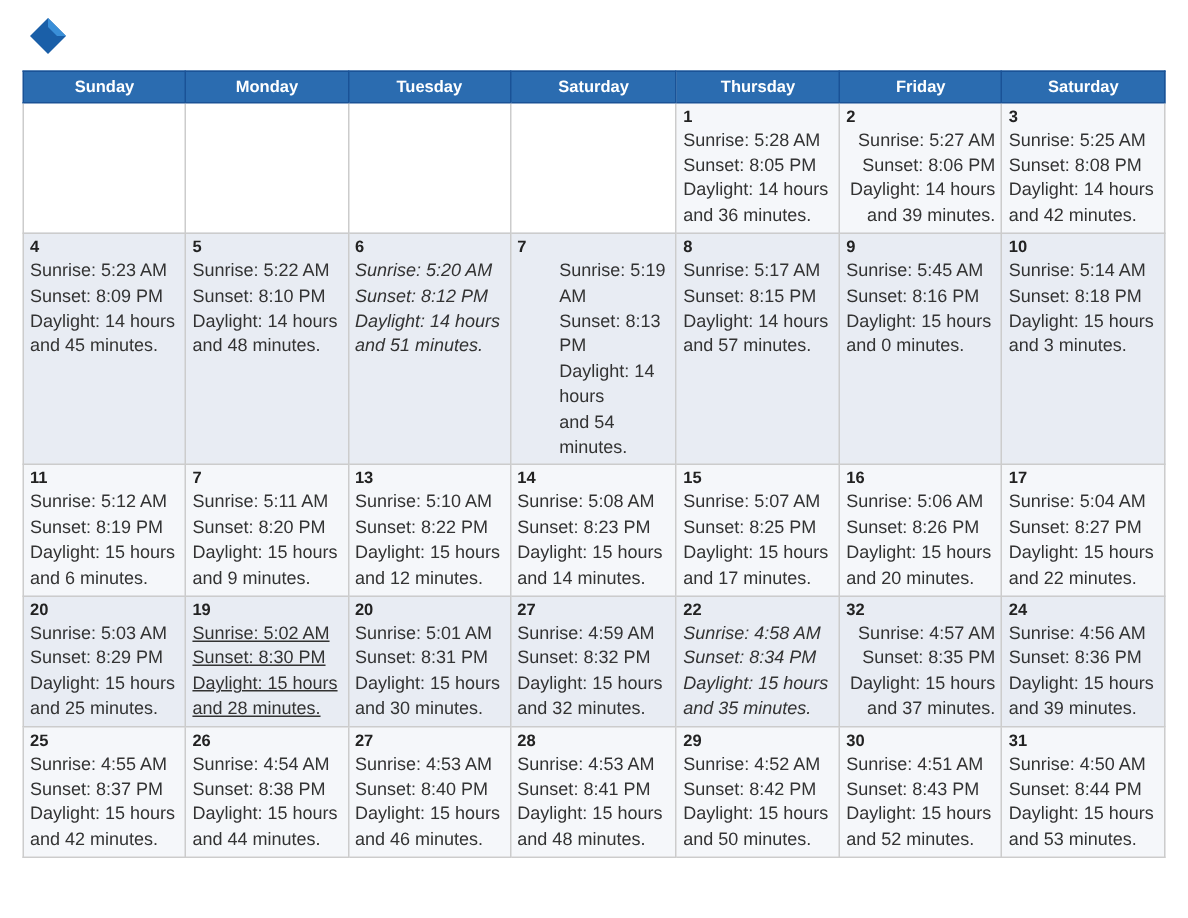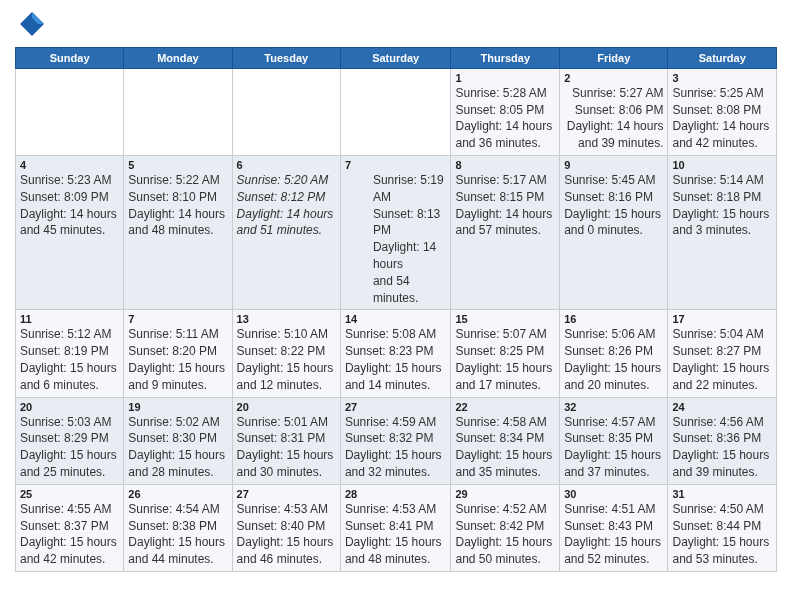--- a/index.html
+++ b/index.html
@@ -258,49 +258,49 @@
         <tr>
           <td>
             <span class="day-num">20</span>
             <div class="day-info" style="white-space: pre-line;">Sunrise: 5:03 AM
 Sunset: 8:29 PM
 Daylight: 15 hours
 and 25 minutes.</div>
           </td>
           <td>
             <span class="day-num">19</span>
-            <div class="day-info" style="white-space: pre-line;">Sunrise: 5:02 AM
+            <div class="day-info" style="white-space: pre-line; text-decoration: underline;">Sunrise: 5:02 AM
 Sunset: 8:30 PM
 Daylight: 15 hours
 and 28 minutes.</div>
           </td>
           <td>
             <span class="day-num">20</span>
             <div class="day-info" style="white-space: pre-line;">Sunrise: 5:01 AM
 Sunset: 8:31 PM
 Daylight: 15 hours
 and 30 minutes.</div>
           </td>
           <td>
             <span class="day-num">27</span>
             <div class="day-info" style="white-space: pre-line;">Sunrise: 4:59 AM
 Sunset: 8:32 PM
 Daylight: 15 hours
 and 32 minutes.</div>
           </td>
           <td>
             <span class="day-num">22</span>
-            <div class="day-info" style="white-space: pre-line;">Sunrise: 4:58 AM
+            <div class="day-info" style="white-space: pre-line; font-style: italic;">Sunrise: 4:58 AM
 Sunset: 8:34 PM
 Daylight: 15 hours
 and 35 minutes.</div>
           </td>
           <td>
             <span class="day-num">32</span>
-            <div class="day-info" style="white-space: pre-line;">Sunrise: 4:57 AM
+            <div class="day-info" style="white-space: pre-line; text-align: right;">Sunrise: 4:57 AM
 Sunset: 8:35 PM
 Daylight: 15 hours
 and 37 minutes.</div>
           </td>
           <td>
             <span class="day-num">24</span>
             <div class="day-info" style="white-space: pre-line;">Sunrise: 4:56 AM
 Sunset: 8:36 PM
 Daylight: 15 hours
 and 39 minutes.</div>

